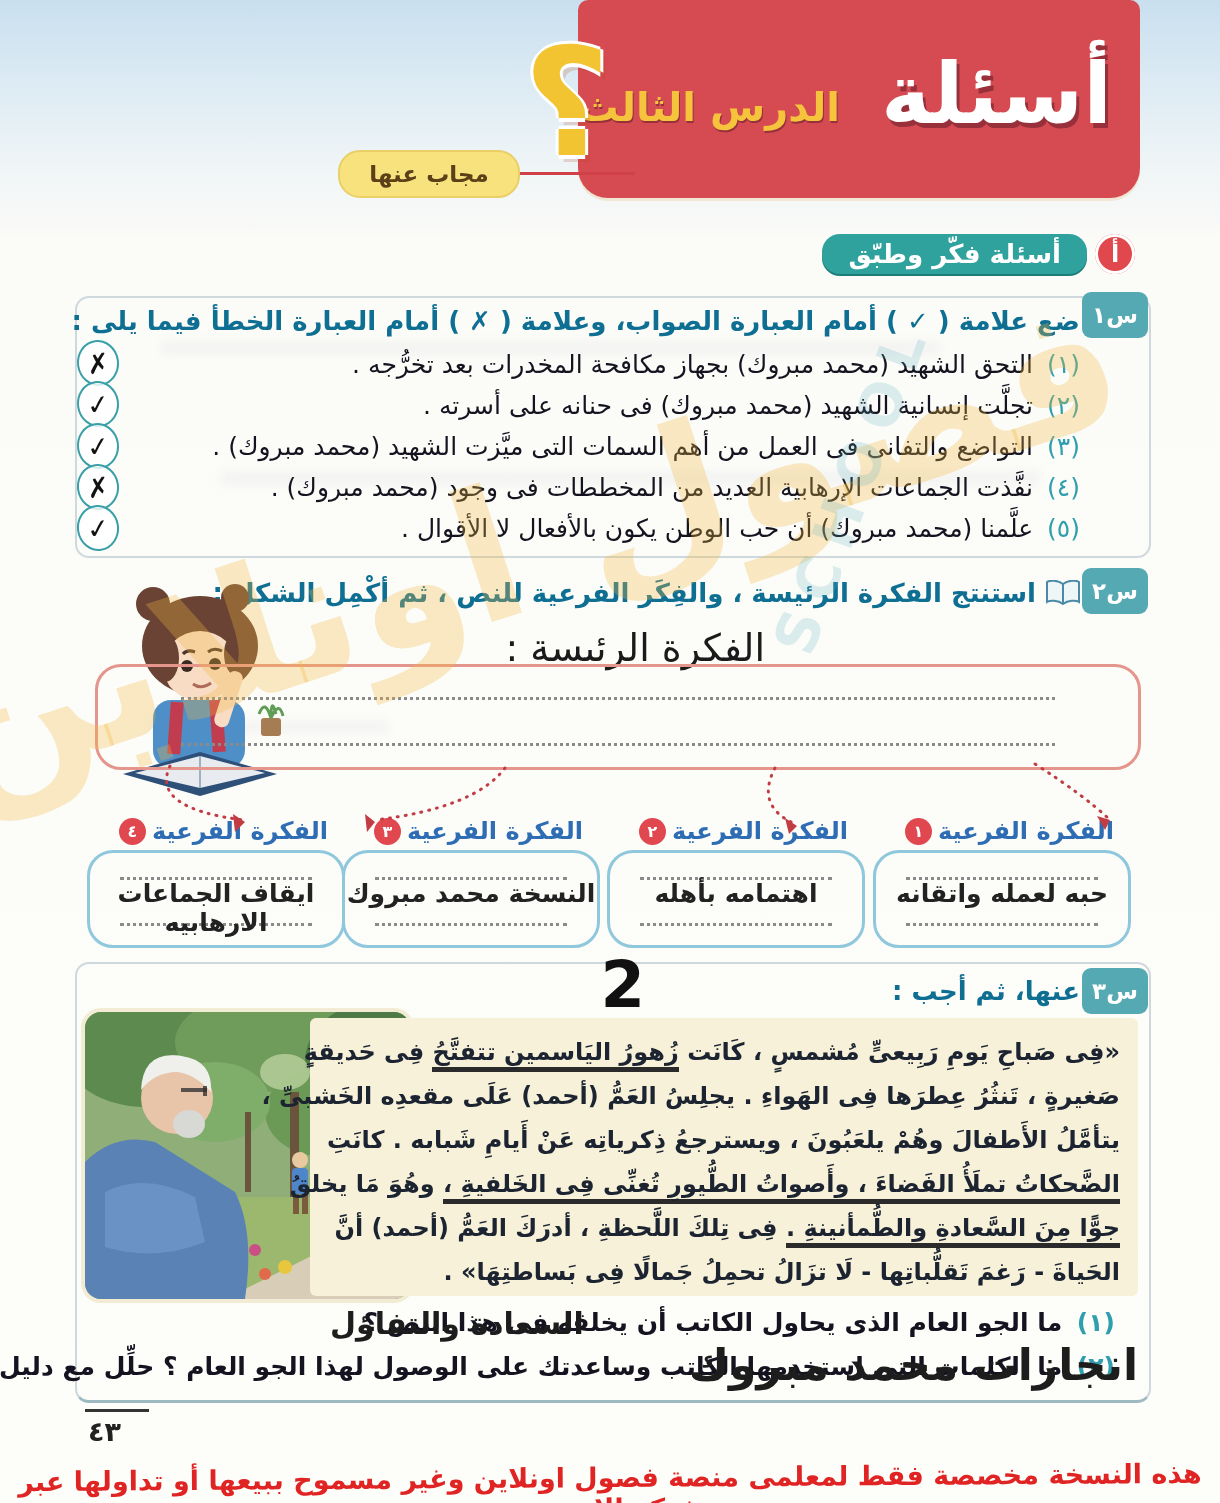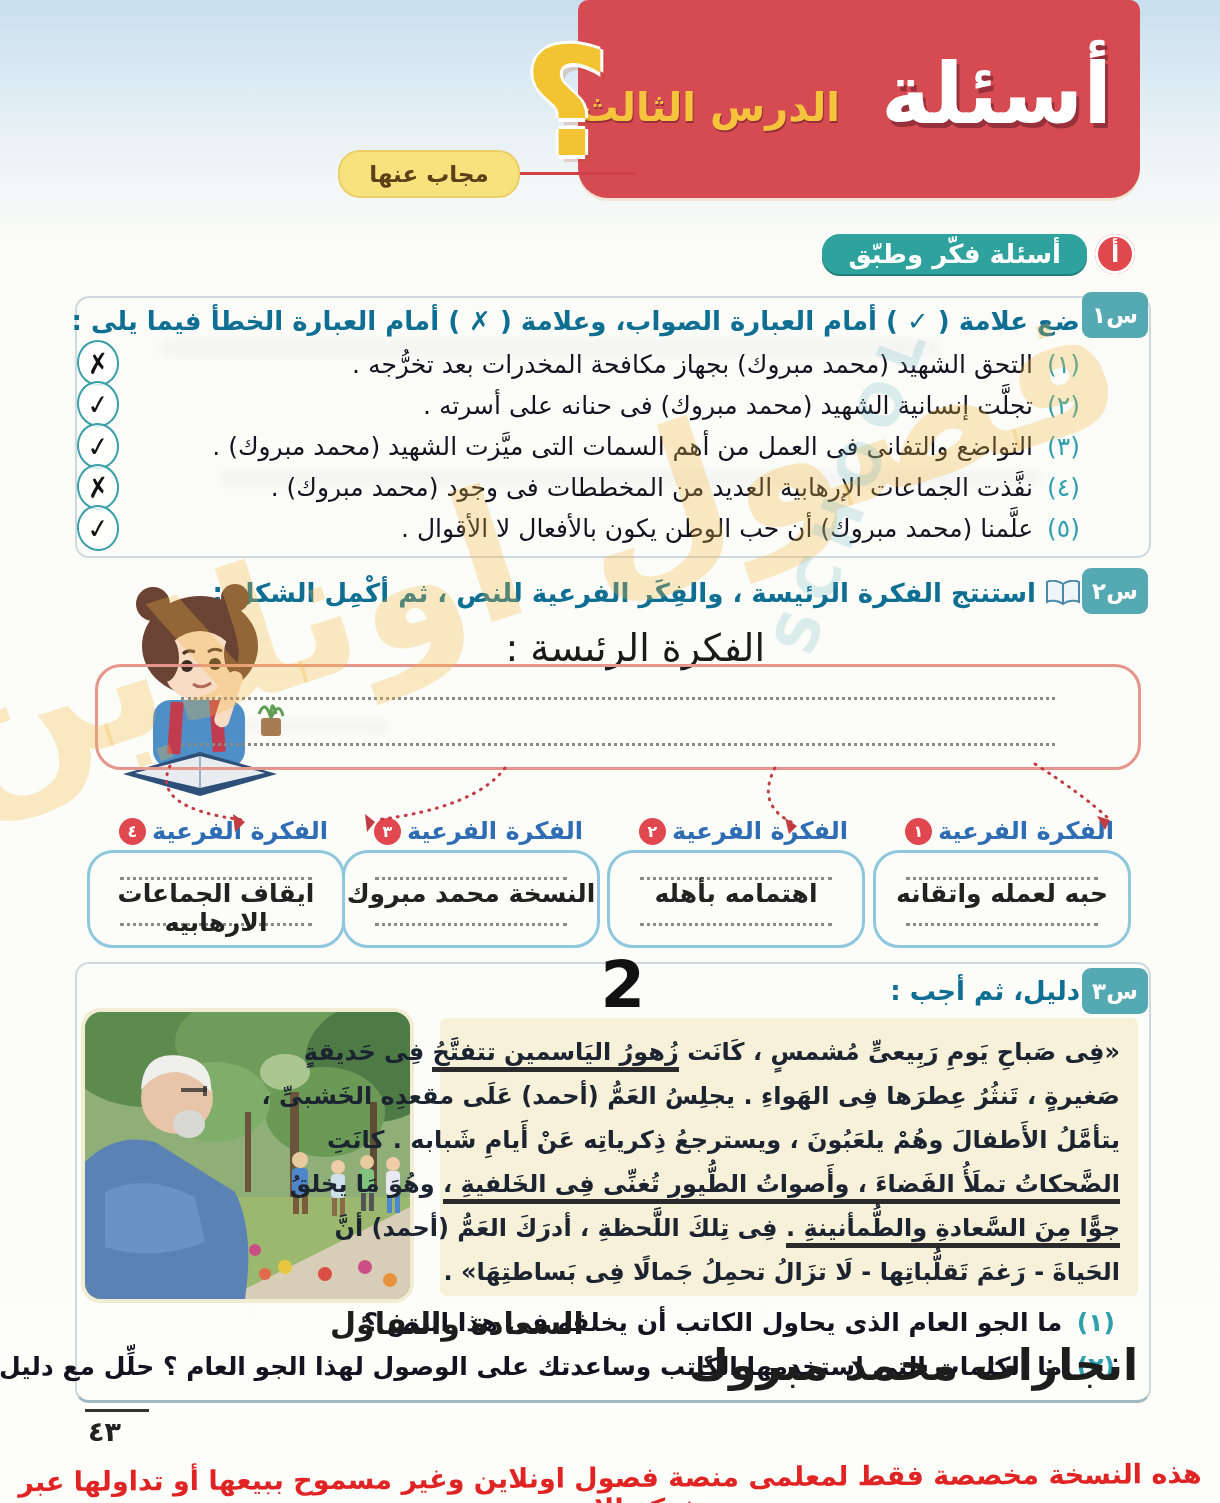--- a/index.html
+++ b/index.html
@@ -67,21 +67,21 @@
   .sub-answer{position:absolute; top:26px; left:0; width:100%; text-align:center;
     font-size:25px; font-weight:bold; color:#222; z-index:3;}
   .sub-dot-top{top:24px; left:12%; width:76%;}
   .sub-dot-bot{top:70px; left:12%; width:76%;}
   
   .q3-box{left:75px; top:962px; width:1072px; height:436px; border-bottom:3px solid #9fb9c2;}
   .q3-prompt{position:absolute; top:976px; right:140px;}
   .hand2{position:absolute; top:948px; right:575px; font-size:64px; font-weight:bold; color:#111; z-index:4;}
   .photo{position:absolute; left:85px; top:1012px; width:325px; height:287px; border-radius:16px;
     overflow:hidden; box-shadow:0 0 0 4px #f3ecd4;}
-  .passage{position:absolute; right:82px; top:1018px; width:698px; height:278px;
+  .passage{position:absolute; right:82px; top:1018px; width:828px; height:278px;
     background:#f8f1da; border-radius:6px; padding:12px 18px; box-sizing:border-box;
     font-size:24px; font-weight:bold; color:#1b2430; line-height:44px; text-align:right;}
   .pline{white-space:nowrap;}
   .useg{border-bottom:5px solid #2b2b2b; padding-bottom:1px;}
   .q3q{position:absolute; right:105px; font-size:25px; font-weight:bold; color:#15131f; white-space:nowrap;}
   .q3q .num{color:#2f9fae; margin-left:6px;}
   .hand-ans{position:absolute; left:330px; top:1306px; font-size:30px; font-weight:bold; color:#1d1d1d; z-index:4;}
   
   .pn-line{position:absolute; left:85px; top:1409px; width:64px; height:3px; background:#333;}
   .page-num{position:absolute; left:88px; top:1416px; font-size:27px; font-weight:bold; color:#222;}
@@ -242,21 +242,21 @@
       <span>الفكرة الفرعية</span>
       <span class="sub-num">٤</span>
     </div>
     <div class="dotline sub-dot-top"></div>
     <div class="dotline sub-dot-bot"></div>
     <div class="sub-answer">ايقاف الجماعات الارهابيه</div>
   </div>
 
   <div class="qbox q3-box"></div>
   <div class="qbadge" style="top:968px; right:72px;">س٣</div>
-  <div class="qprompt q3-prompt">دليل، ثم أجب :</div>
+  <div class="qprompt q3-prompt">عنها، ثم أجب :</div>
   <div class="hand2">2</div>
 
   <div class="photo">
     <svg width="325" height="287" viewBox="0 0 325 287">
       <rect width="325" height="287" fill="#8fae78"></rect>
       <ellipse cx="60" cy="40" rx="80" ry="55" fill="#5d8a4f"></ellipse>
       <ellipse cx="180" cy="30" rx="90" ry="50" fill="#6f9c5a"></ellipse>
       <ellipse cx="290" cy="50" rx="70" ry="60" fill="#4e7a45"></ellipse>
       <ellipse cx="240" cy="100" rx="60" ry="45" fill="#6a9a55"></ellipse>
       <ellipse cx="130" cy="90" rx="55" ry="40" fill="#7fae6a"></ellipse>

